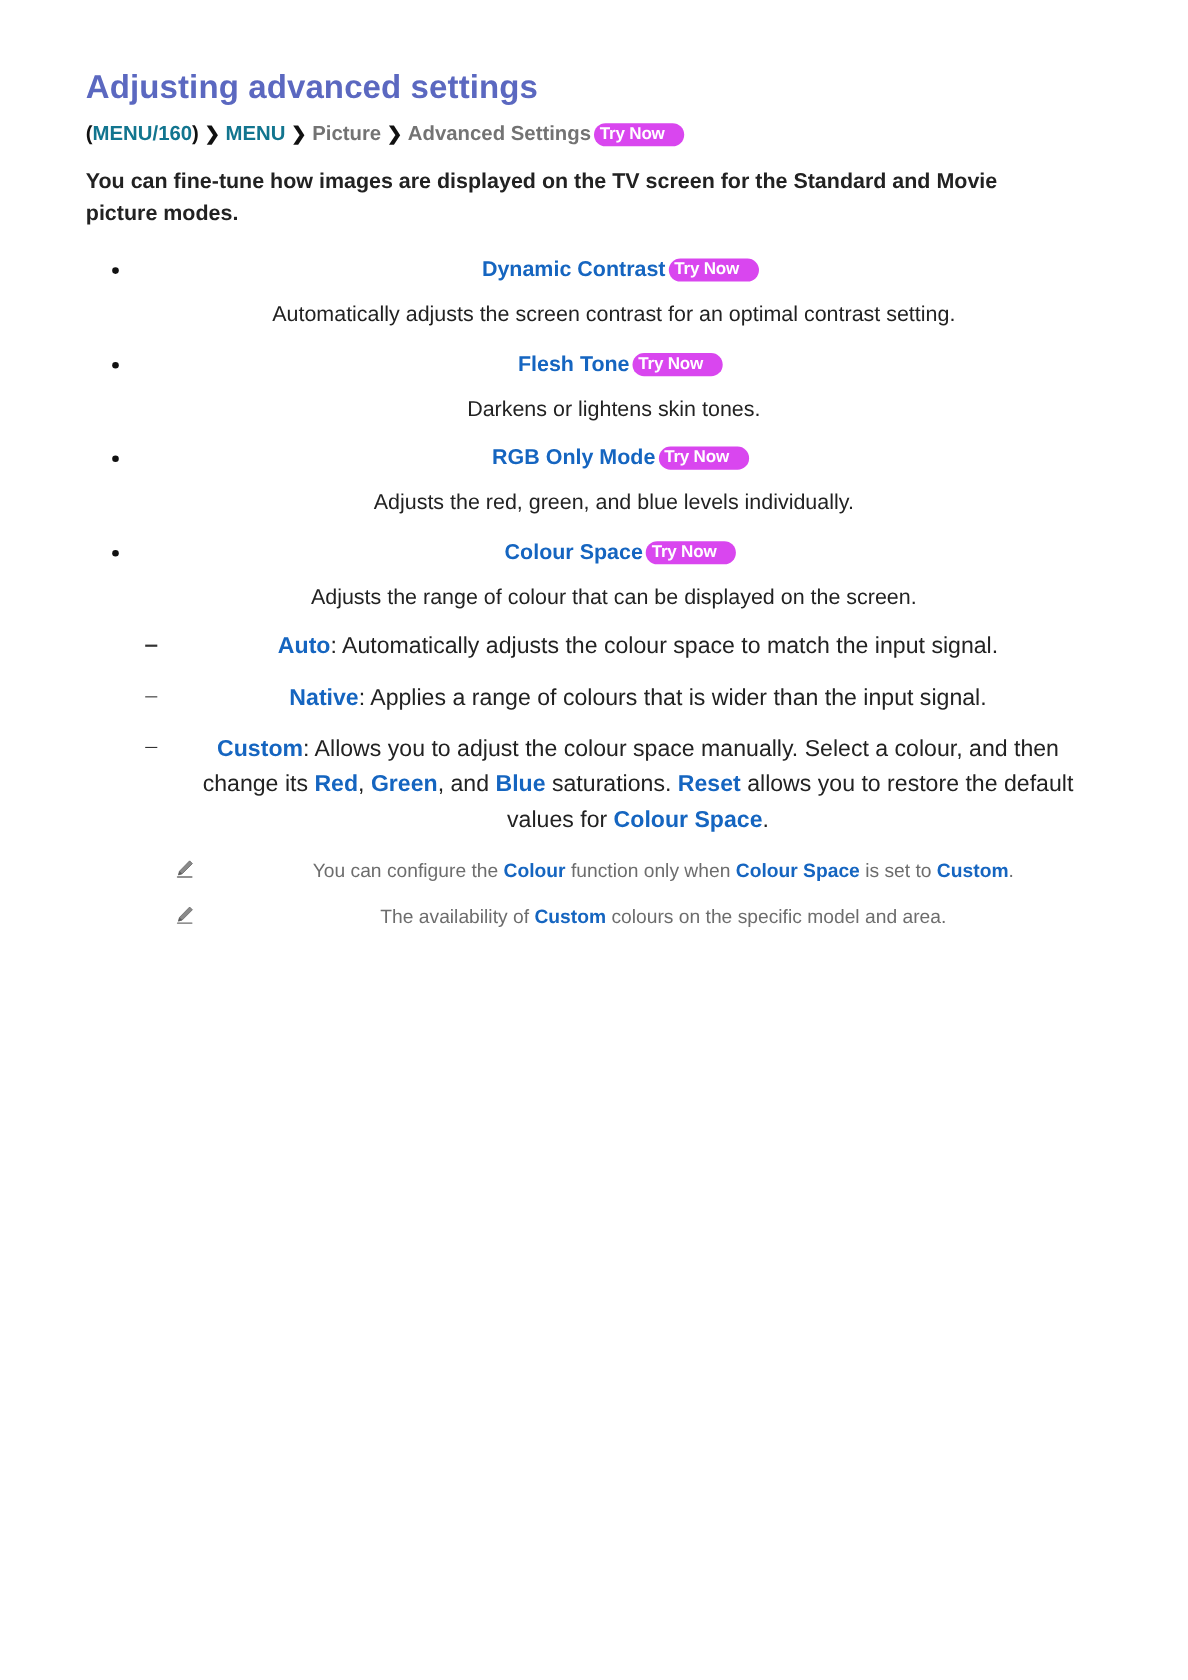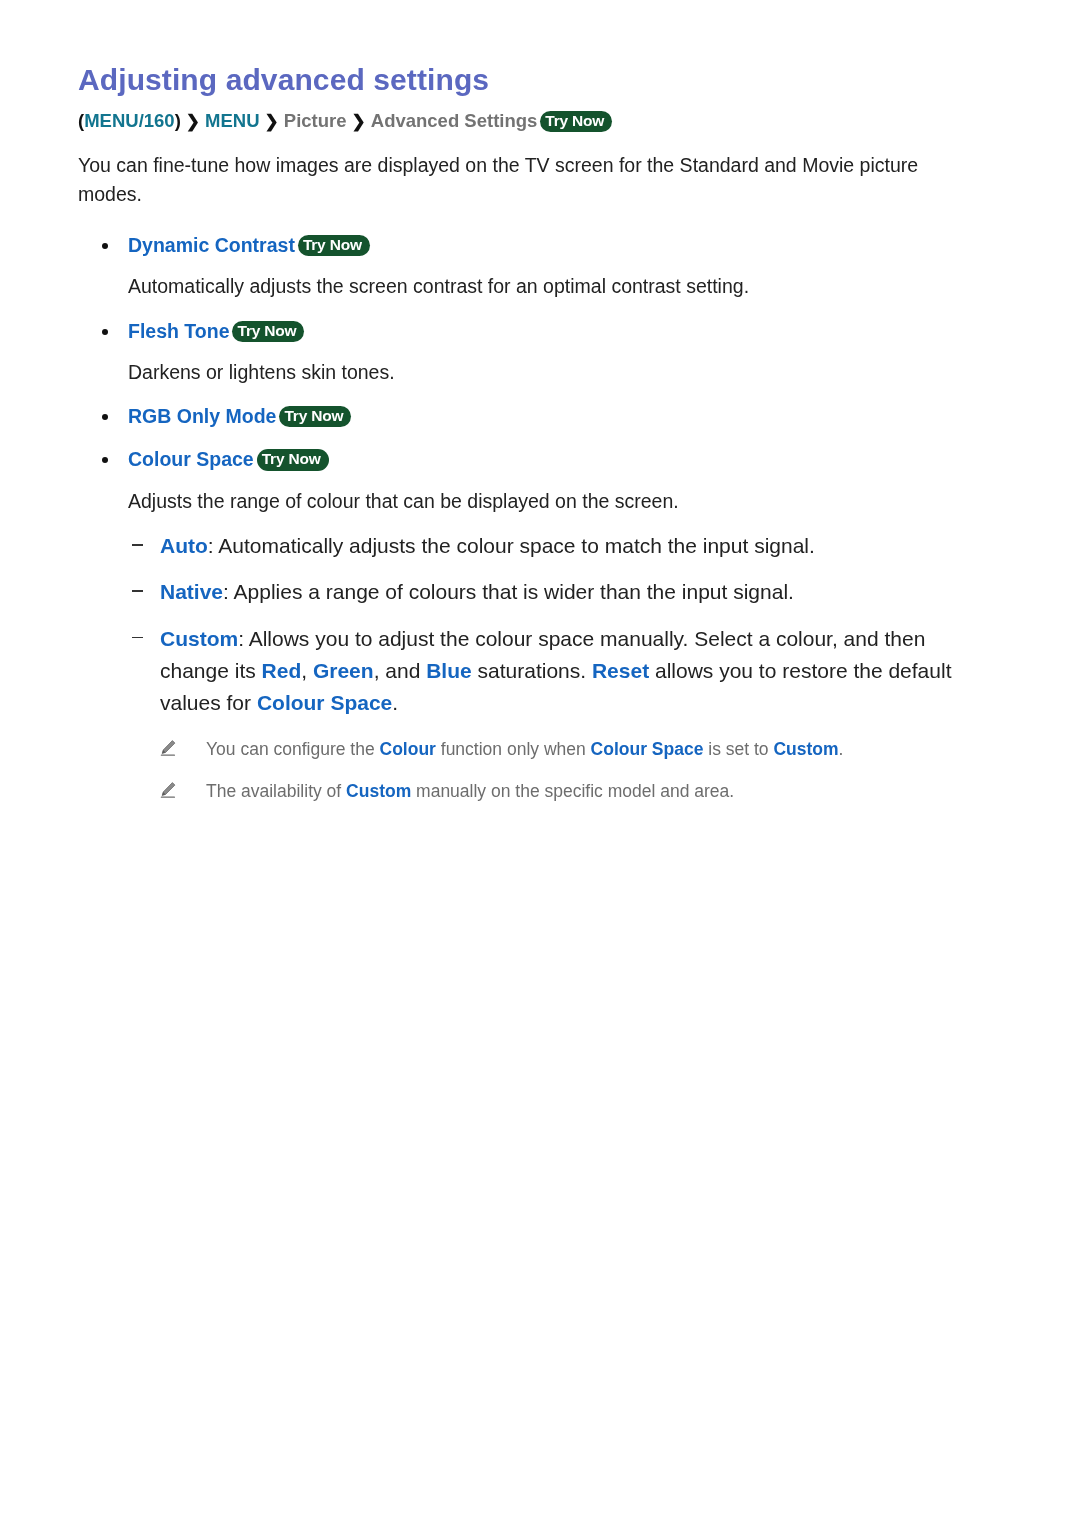--- a/index.html
+++ b/index.html
@@ -42,49 +42,51 @@
   .bc-sep {
     color: #111111;
     font-size: 17px;
     padding: 0 5px;
     font-weight: bold;
   }
   .bc-paren { color: #111111; }
 
   .trynow {
     display: inline-block;
-    background: #14532d;
+    background: #d946ef;
     color: #ffffff;
     font-size: 15.5px;
     font-weight: bold;
     border-radius: 11px;
-    padding: 1px 8px 2px 5px;
+    padding: 1px 18px 2px 5px;
     line-height: 1.18;
     vertical-align: 2px;
     margin-left: 3px;
     letter-spacing: -0.2px;
   }
   .breadcrumb .trynow { vertical-align: 1px; }
 
   p.intro {
     font-size: 19.5px;
     line-height: 1.52;
     color: #222222;
     margin: 0 0 22px 0;
     max-width: 890px;
+    font-weight: bold;
   }
 
   ul.bullets {
     list-style: none;
     margin: 0;
     padding: 0;
   }
   li.bullet-item {
     margin: 0 0 16px 0;
     padding: 0;
+    text-align: center;
   }
   .bullet-head {
     position: relative;
     padding-left: 50px;
     font-size: 19.5px;
     font-weight: bold;
     color: #1565c0;
     line-height: 1.4;
     margin-bottom: 13px;
   }
@@ -181,20 +183,21 @@
       <div class="bullet-head">
         <span class="dot"></span><span>Flesh Tone</span><span class="trynow">Try Now</span>
       </div>
       <div class="bullet-desc">Darkens or lightens skin tones.</div>
     </li>
 
     <li class="bullet-item">
       <div class="bullet-head">
         <span class="dot"></span><span>RGB Only Mode</span><span class="trynow">Try Now</span>
       </div>
+      <div class="bullet-desc">Adjusts the red, green, and blue levels individually.</div>
     </li>
 
     <li class="bullet-item">
       <div class="bullet-head">
         <span class="dot"></span><span>Colour Space</span><span class="trynow">Try Now</span>
       </div>
       <div class="bullet-desc">Adjusts the range of colour that can be displayed on the screen.</div>
 
       <ul class="dashes">
         <li class="dash-item">
@@ -218,19 +221,19 @@
             </svg>
           </span><span>You can configure the </span><span class="note-kw">Colour</span><span> function only when </span><span class="note-kw">Colour Space</span><span> is set to </span><span class="note-kw">Custom</span><span>.</span>
         </li>
         <li class="note-item">
           <span class="pencil-icon">
             <svg width="20" height="20" viewBox="0 0 20 20" xmlns="http://www.w3.org/2000/svg">
               <path d="M14.4 2.6 L16.9 5.1 L7.6 14.4 L4.2 15.4 L5.2 12 Z" fill="#8a8a8a" stroke="#6d6d6d" stroke-width="0.8" stroke-linejoin="round"></path>
               <path d="M5.2 12 L7.6 14.4 L4.2 15.4 Z" fill="#5c5c5c"></path>
               <path d="M3.4 17.2 L16.4 17.2" stroke="#6d6d6d" stroke-width="1.3" stroke-linecap="round"></path>
             </svg>
-          </span><span>The availability of </span><span class="note-kw">Custom</span><span> manually on the specific model and area.</span><span class="note-kw"></span><span></span><span class="note-kw"></span><span></span>
+          </span><span>The availability of </span><span class="note-kw">Custom</span><span> colours on the specific model and area.</span><span class="note-kw"></span><span></span><span class="note-kw"></span><span></span>
         </li>
       </ul>
     </li>
 
   </ul>
 </div>
 
 </body></html>

